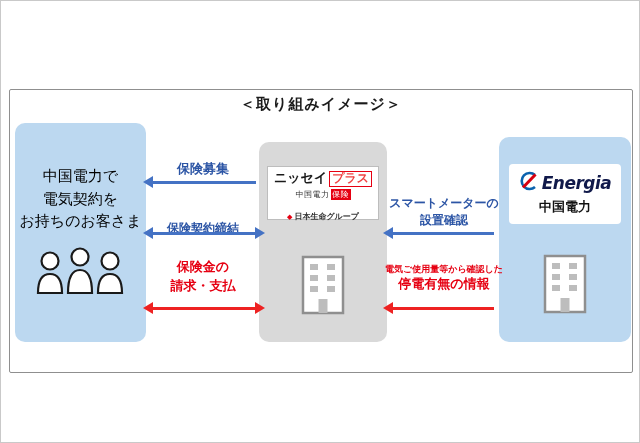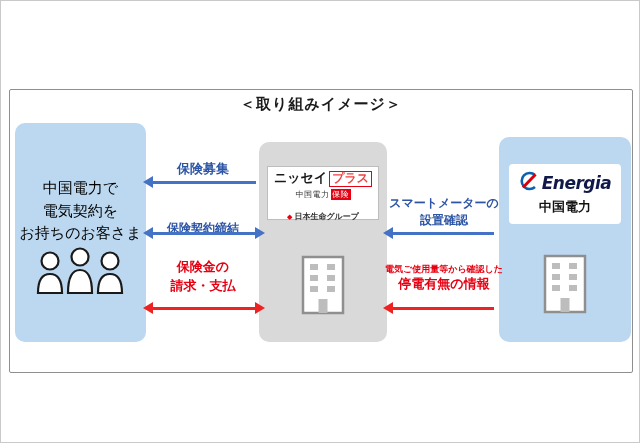--- a/index.html
+++ b/index.html
@@ -10,21 +10,21 @@
 
   .frame { position: absolute; left: 8px; top: 88px; width: 624px; height: 284px; border: 1px solid #8f8f8f; border-radius: 2px; background: #fff; }
 
   .title { position: absolute; top: 5px; left: 0; right: 0; text-align: center; font-size: 15px; font-weight: bold; color: #1a1a1a; letter-spacing: 1px; }
 
   .box { position: absolute; border-radius: 10px; }
   .box-customers { left: 5px; top: 33px; width: 131px; height: 219px; background: #bcd8f0; }
   .box-nissay { left: 249px; top: 52px; width: 128px; height: 200px; background: #d9d9d9; }
   .box-energia { left: 489px; top: 47px; width: 132px; height: 205px; background: #bcd8f0; }
 
-  .customers-label { position: absolute; top: 42px; left: 0; right: 0; text-align: center; font-size: 15px; line-height: 1.5; color: #000; white-space: pre-line; margin-top: 12px; }
+  .customers-label { position: absolute; top: 42px; left: 0; right: 0; text-align: center; font-size: 15px; line-height: 1.5; color: #000; white-space: pre-line; }
   .people { position: absolute; top: 122px; left: 0; right: 0; display: flex; justify-content: center; }
 
   .logo-card { position: absolute; left: 50%; transform: translateX(-50%); background: #fff; text-align: center; }
   .nissay-card { top: 24px; width: 112px; height: 54px; border: 1px solid #bdbdbd; padding-top: 4px; }
   .nissay-line1 { font-size: 13px; font-weight: bold; color: #1a1a1a; line-height: 1.1; }
   .nissay-plus { display: inline-block; color: #ef4444; border: 1.5px solid #e60012; font-size: 12px; padding: 0 2px; margin-left: 2px; line-height: 1.15; }
   .nissay-line2 { font-size: 8px; color: #333; margin-top: 2px; letter-spacing: 0.5px; }
   .nissay-hoken { display: inline-block; background: #e60012; color: #fff; padding: 0 1.5px; margin-left: 1px; }
   .nissay-line3 { font-size: 8px; color: #333; font-weight: bold; margin-top: 11px; }
   .nissay-mark { color: #e60012; font-size: 7px; margin-right: 2px; }

